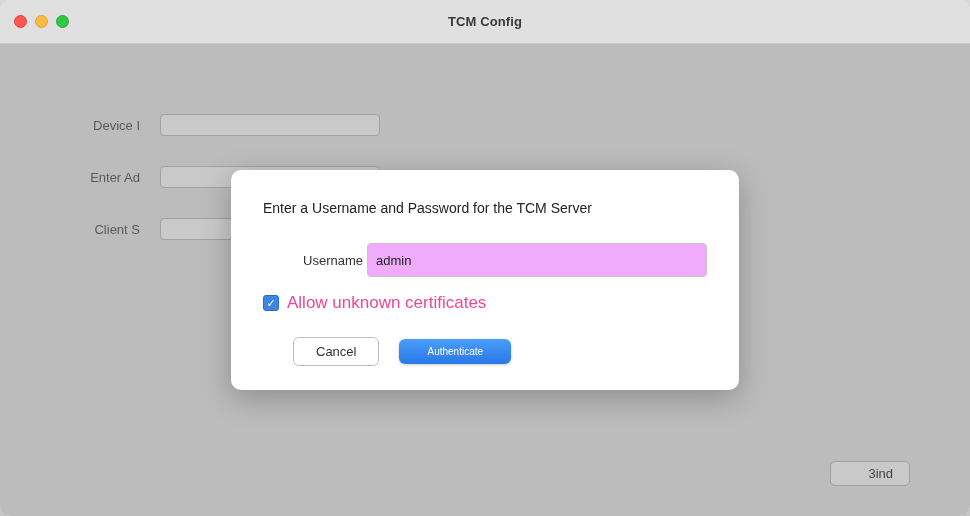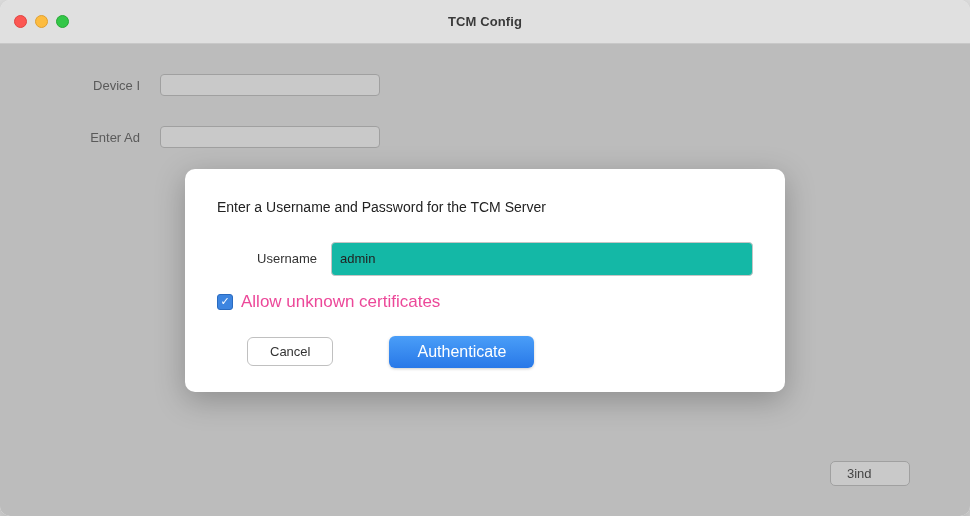--- a/index.html
+++ b/index.html
@@ -122,41 +122,41 @@
       position: absolute;
       bottom: 30px;
       right: 60px;
       background: white;
       border: 1px solid #c0c0c0;
       border-radius: 5px;
       padding: 4px 16px;
       font-size: 13px;
       color: #333;
       width: 80px;
-      text-align: left;
+      text-align: right;
       margin-top: 16px;
     }
 
     
     .modal-overlay {
       position: absolute;
       inset: 0;
       background: rgba(100,100,100,0.35);
       display: flex;
       align-items: center;
       justify-content: center;
       z-index: 10;
     }
 
     
     .modal {
       background: white;
       border-radius: 10px;
       padding: 28px 32px 24px 32px;
-      width: 600px;
+      width: 508px;
       box-shadow: 0 8px 30px rgba(0,0,0,0.25);
       position: relative;
     }
 
     .modal-instruction {
       font-size: 14px;
       color: #222;
       line-height: 1.5;
       margin-bottom: 24px;
       font-weight: 400;
@@ -166,34 +166,34 @@
       display: flex;
       align-items: center;
       margin-bottom: 16px;
     }
 
     .form-label {
       font-size: 13px;
       color: #333;
       width: 100px;
       text-align: right;
-      margin-right: 14px;
+      margin-right: 4px;
       flex-shrink: 0;
     }
 
     .form-input {
       flex: 1;
       height: 26px;
       border: 1px solid #c5c5c5;
       border-radius: 4px;
       padding: 16px 8px;
       font-size: 13px;
       color: #222;
       outline: none;
-      background: #14b8a6;
+      background: #f0abfc;
     }
 
     .form-input.focused {
       border-color: #3d85e0;
       box-shadow: 0 0 0 3px rgba(61,133,224,0.3);
     }
 
     .checkbox-row {
       display: flex;
       align-items: center;
@@ -248,52 +248,55 @@
       color: #333;
       cursor: pointer;
       font-family: inherit;
     }
 
     .btn-authenticate {
       padding: 7px 28px;
       background: linear-gradient(to bottom, #4a9ef8, #2878e8);
       border: none;
       border-radius: 6px;
-      font-size: 16px;
+      font-size: 10px;
       color: white;
       cursor: pointer;
       font-family: inherit;
       font-weight: 500;
       box-shadow: 0 1px 3px rgba(0,0,0,0.2);
-      margin-left: 36px;
     }
   </style>
 </head>
 <body>
 
 <div class="window">
 
   <div class="titlebar">
     <div class="traffic-lights">
       <div class="traffic-light close"></div>
       <div class="traffic-light minimize"></div>
       <div class="traffic-light maximize"></div>
     </div>
     <span class="window-title">TCM Config</span>
   </div>
 
   <div class="content-area">
 
     <div class="bg-form">
-      <div class="bg-field" style="">
+      <div class="bg-field" style="margin-top: 40px;">
         <span class="bg-label">Device I</span>
         <div class="bg-input"></div>
       </div>
       <div class="bg-field">
         <span class="bg-label">Enter Ad</span>
+        <div class="bg-input"></div>
+      </div>
+      <div class="bg-field">
+        <span class="bg-label">Client S</span>
         <div class="bg-input"></div>
       </div>
       <div class="bg-bind-btn">
         <span>3ind</span>
       </div>
     </div>
 
     <div class="modal-overlay">
       <div class="modal">
 

